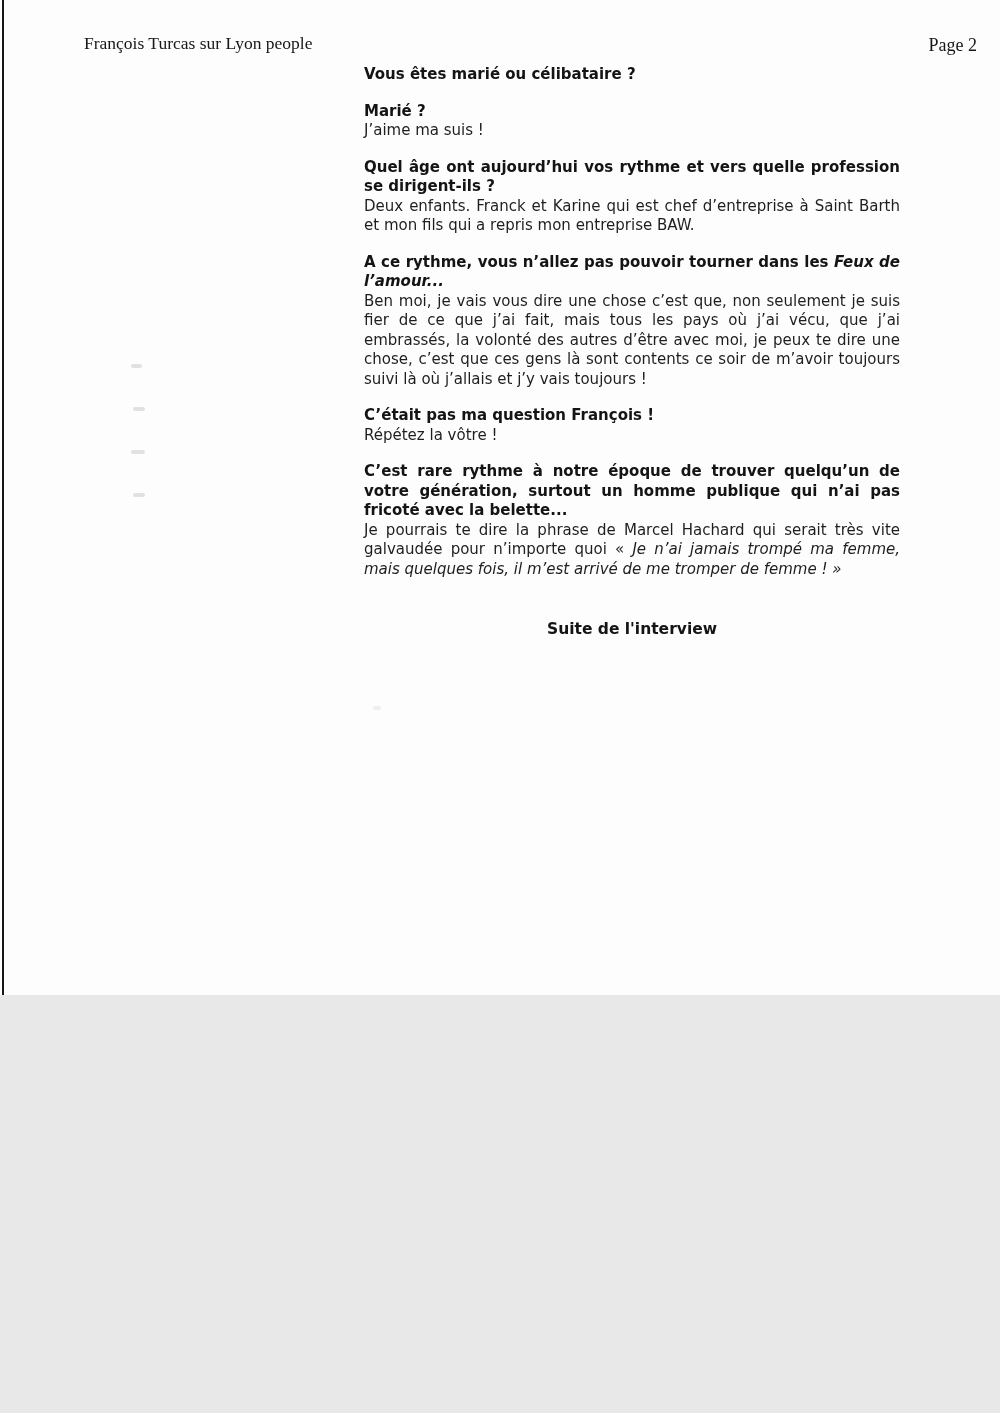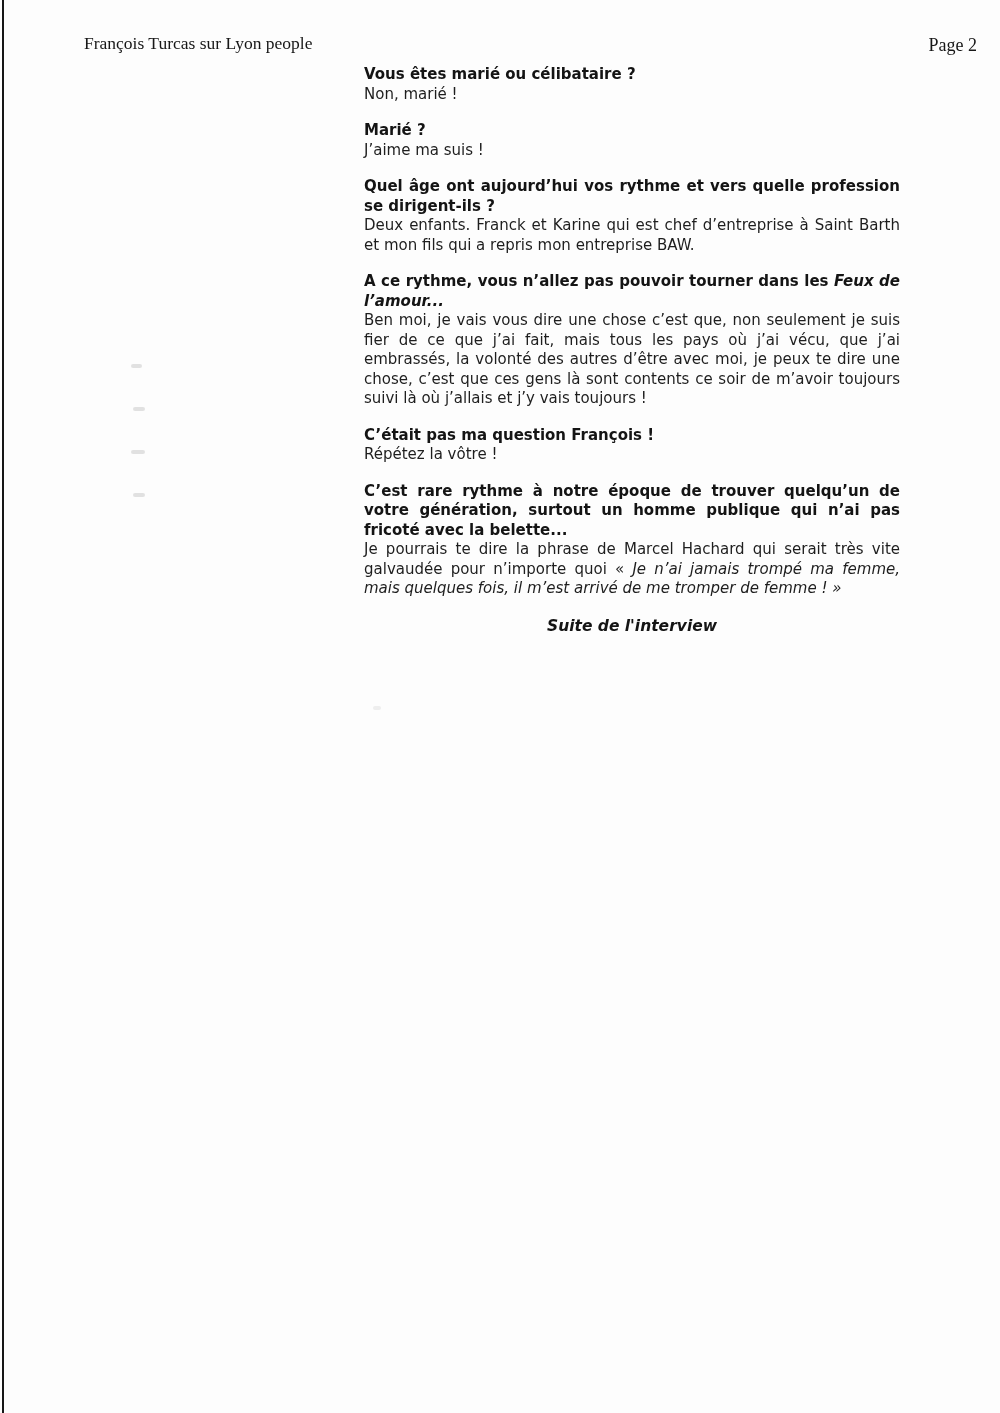--- a/index.html
+++ b/index.html
@@ -4,21 +4,21 @@
 <title>François Turcas sur Lyon people — Page 2</title>
 <style>
   html, body {
     margin: 0;
     padding: 0;
     background: #e8e8e8;
   }
   .page {
     position: relative;
     width: 1000px;
-    height: 1413px;
+    height: 995px;
     margin: 0 auto;
     background: #fdfdfd;
     overflow: hidden;
     color: #1b1b1b;
     font-family: "DejaVu Sans", "Liberation Sans", sans-serif;
   }
   
   .scan-edge {
     position: absolute;
     left: 2px;
@@ -65,26 +65,25 @@
     color: #141414;
   }
   .answer {
     font-weight: 400;
     color: #1e1e1e;
   }
   .it {
     font-style: italic;
   }
   .suite {
-    margin: 18px 0 0 0;
+    margin: 41px 0 0 0;
     font-size: 15.5px;
     font-weight: 700;
     text-align: center;
     color: #141414;
-    font-style: italic;
   }
   
   .smudge {
     position: absolute;
     height: 4px;
     border-radius: 2px;
     background: rgba(40, 40, 40, 0.13);
     filter: blur(0.6px);
   }
   .smudge.s1 { left: 131px; top: 364px; width: 11px; }
@@ -101,21 +100,20 @@
   <div class="scan-edge"></div>
 
   <span class="hdr-left">François Turcas sur Lyon people</span>
 
   <span class="hdr-right">Page 2</span>
 
   <main class="column">
     <div>
         <div class="qa-block">
           <p class="question"><span>Vous êtes marié ou célibataire ?</span></p>
-          <p class="answer"><span>Non, marié !</span></p>
         </div>
         <div class="qa-block">
           <p class="question"><span>Marié ?</span></p>
           <p class="answer"><span>J’aime ma suis !</span></p>
         </div>
         <div class="qa-block">
           <p class="question"><span>Quel âge ont aujourd’hui vos rythme et vers quelle profession se dirigent-ils ?</span></p>
           <p class="answer"><span>Deux enfants. Franck et Karine qui est chef d’entreprise à Saint Barth et mon fils qui a repris mon entreprise BAW.</span></p>
         </div>
         <div class="qa-block">

